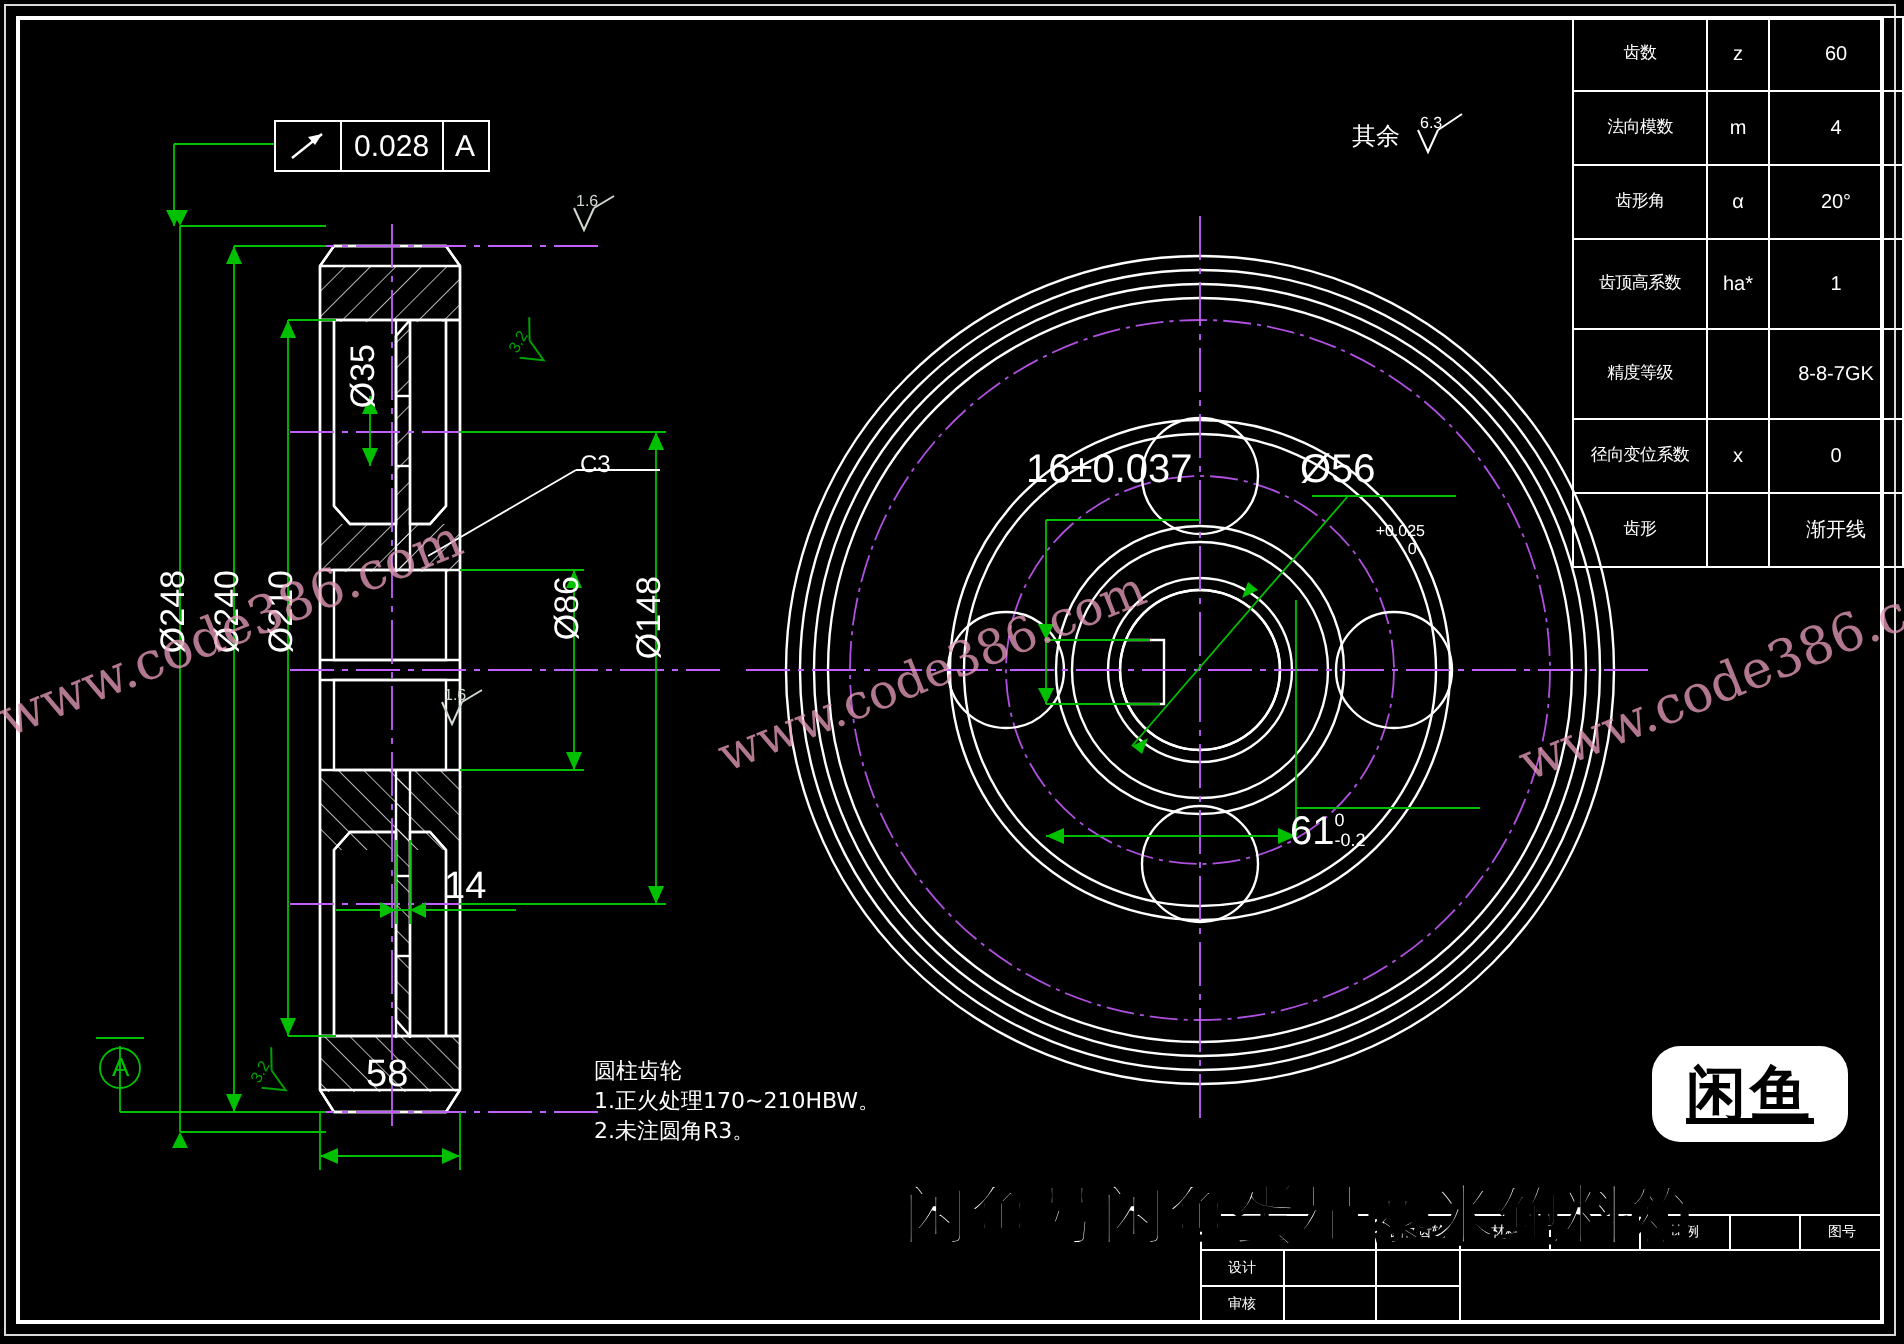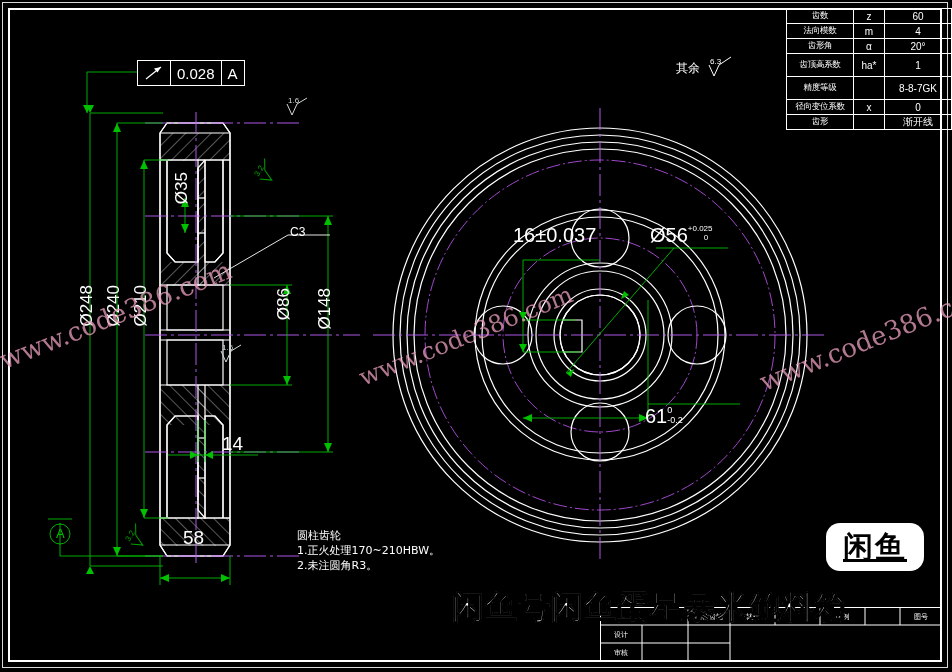--- a/index.html
+++ b/index.html
@@ -20,21 +20,21 @@
   .cl2{fill:none;stroke:#b050e0;stroke-width:0.9;stroke-dasharray:14 3 2 3;}
   .dim{fill:none;stroke:#00c000;stroke-width:0.9;}
   .dimarrow{fill:#00c000;}
   .dimtxt{position:absolute;color:#ffffff;white-space:nowrap;font-size:17px;line-height:1;}
   .dimtxt.sm{font-size:14px;}
   .vert{writing-mode:vertical-rl;text-orientation:mixed;transform:rotate(180deg);}
 
   
   .gear-table{position:absolute;left:786px;top:8px;border-collapse:collapse;
       font-size:9px;color:#fff;}
-  .gear-table td{border:1px solid #ffffff;padding:0 2px;text-align:center;
+  .gear-table td{border:1px solid #ffffff;padding:11px 2px;text-align:center;
       height:14px;color:#ffffff;}
   .gear-table td.c1{width:62px;font-size:8.5px;letter-spacing:-.3px;}
   .gear-table td.c2{width:26px;font-size:10px;}
   .gear-table td.c3{width:62px;font-size:10px;}
   .gear-table tr.tall td{height:22px;}
 
   
   .tolframe{position:absolute;display:flex;border:1px solid #fff;height:24px;
       align-items:stretch;background:#000;}
   .tolframe>div{display:flex;align-items:center;justify-content:center;
@@ -341,21 +341,21 @@
       <polygon points="566,373 574,369 571,377"></polygon>
       <polygon points="629,295 621,299 624,291"></polygon>
       <polygon points="523,418 532,414 532,422"></polygon>
       <polygon points="648,418 639,414 639,422"></polygon>
     </g>
   </svg>
 
   <div class="dimtxt" style="left:513px;top:225px;font-size:20px;">16±0.037</div>
   <div style="position:absolute;left:650px;top:224px;color:#fff;white-space:nowrap;">
     <span style="font-size:20px;">Ø56</span><span style="display:inline-block;vertical-align:top;font-size:8px;line-height:9px;">
-      <span style="display:block;">+0.025</span>
+      <span style="display:block;margin-top:37px;">+0.025</span>
       <span style="display:block;text-align:left;padding-left:16px;">0</span>
     </span>
   </div>
   <div style="position:absolute;left:645px;top:405px;color:#ffffff;white-space:nowrap;">
     <span style="font-size:20px;">61</span><span style="display:inline-block;vertical-align:top;font-size:9px;line-height:10px;">
       <span style="display:block;">0</span>
       <span style="display:block;">-0.2</span>
     </span>
   </div>
 

